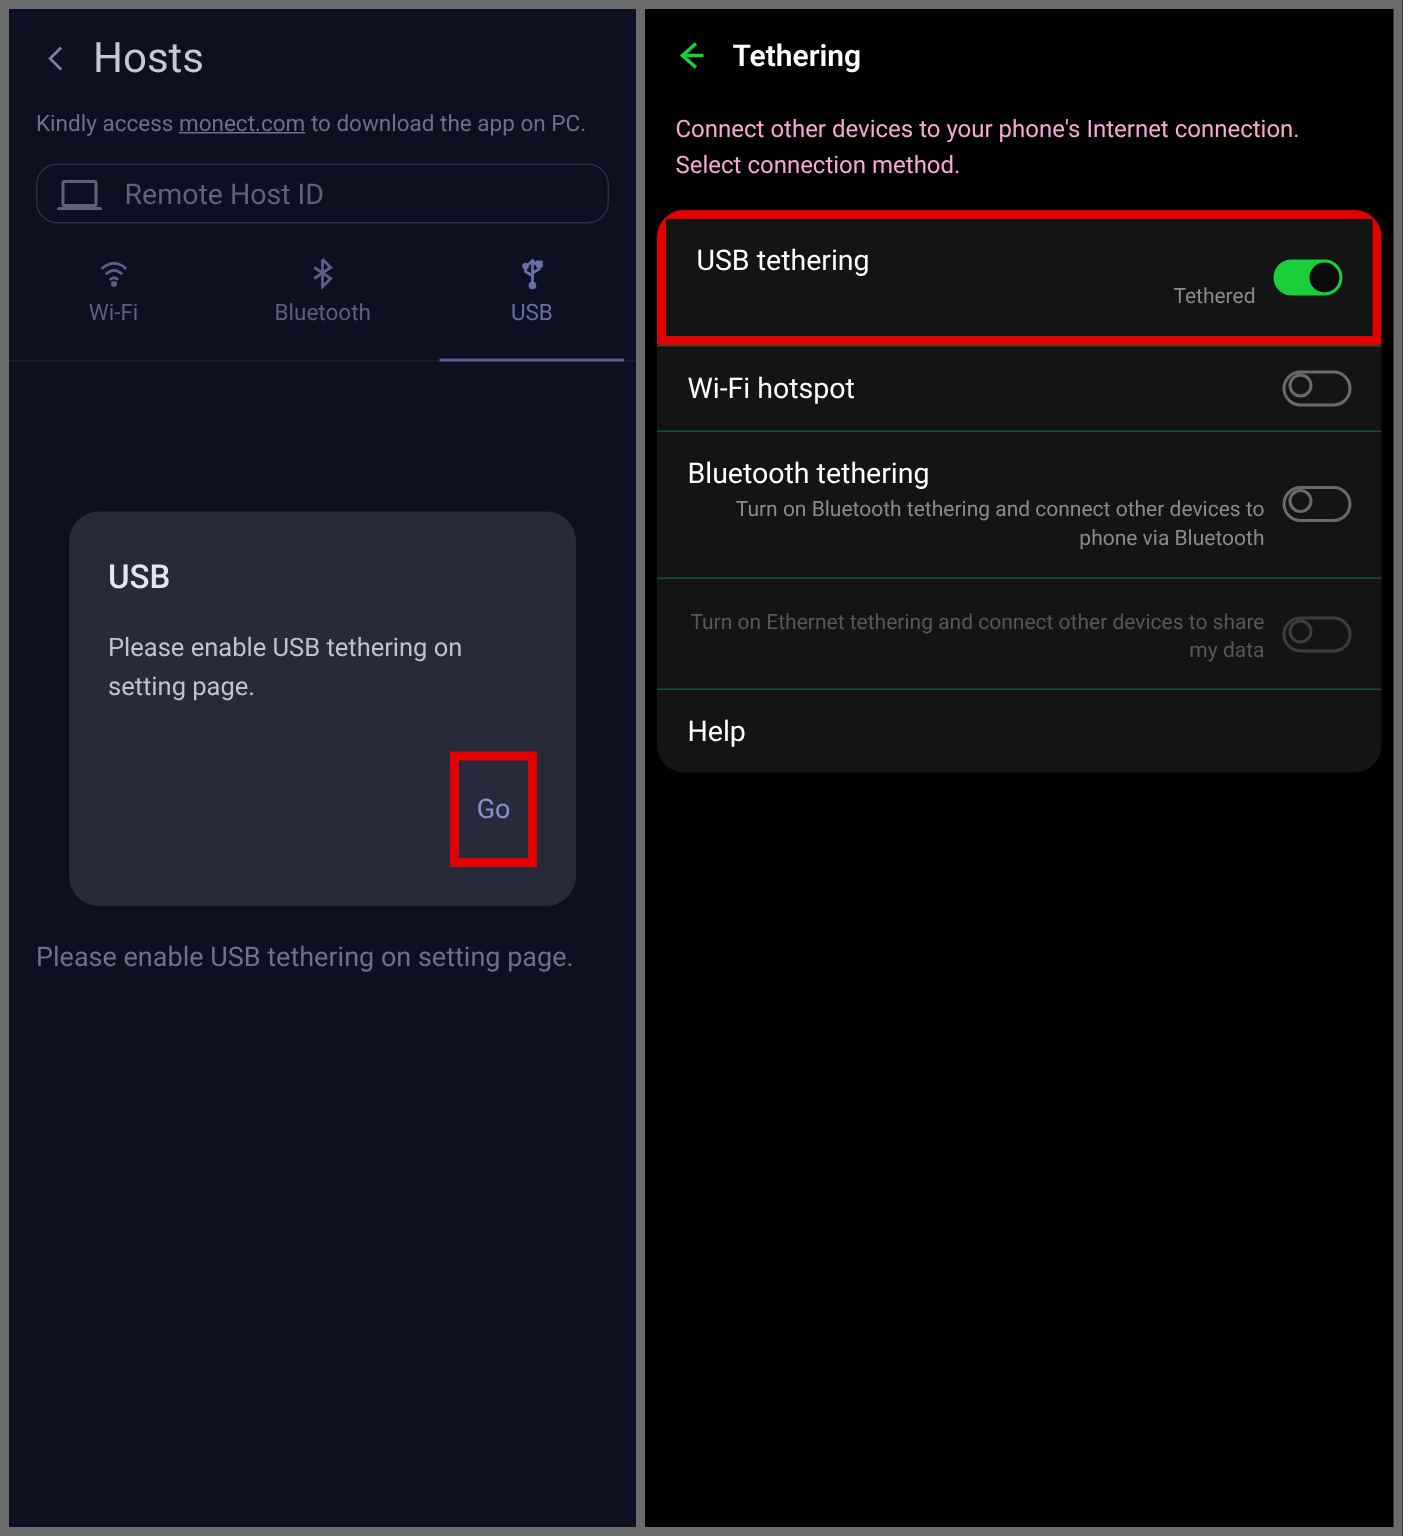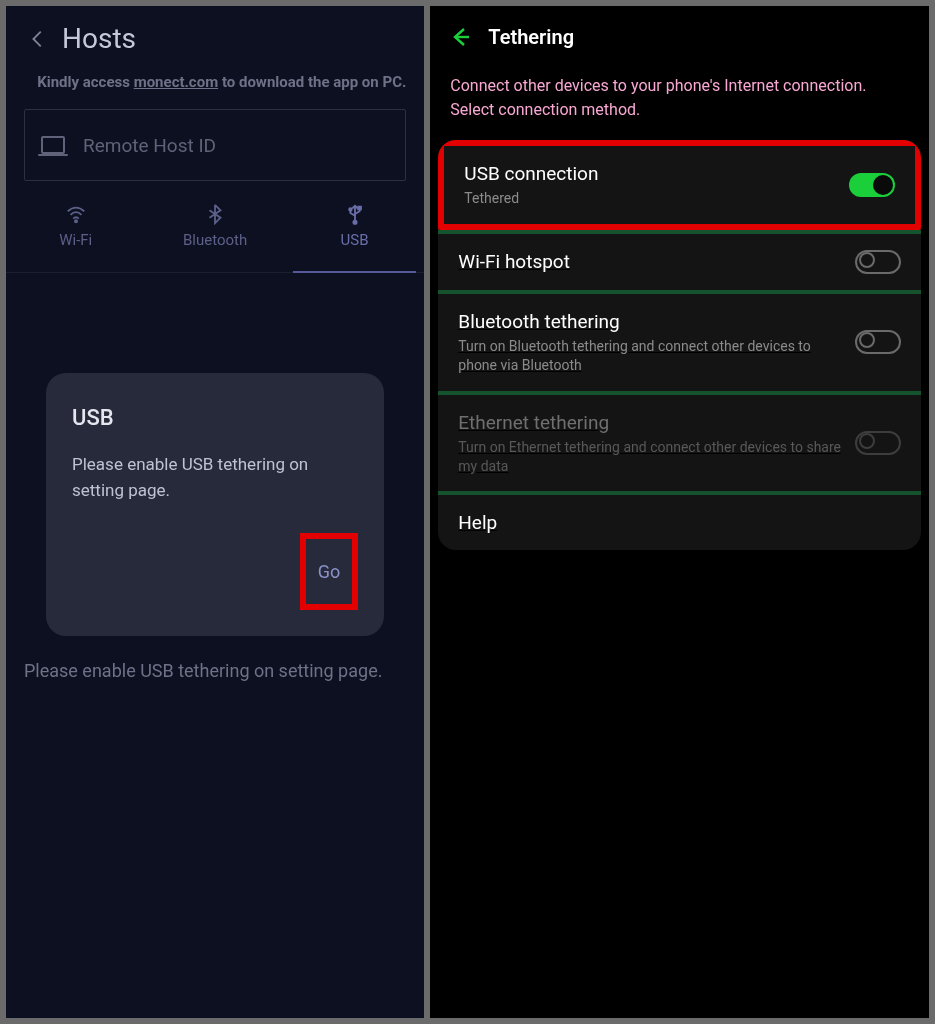--- a/index.html
+++ b/index.html
@@ -16,24 +16,24 @@
     margin: 6px 3px;
     background: #0a0a0a;
     position: relative;
   }
   .panel-left { width: 458px; margin-left: 6px; margin-right: 3px; background:#0d1020;}
   .panel-right { width: 546px; margin-left: 3px; margin-right: 6px; background:#000;}
   
   .l-header { display:flex; align-items:center; padding: 16px 1px 8px 18px; }
   .l-back { color:#7e8197; width:28px; height:28px; display:flex; align-items:center; justify-content:center; }
   .l-title { color:#c5c8d7; font-size:28px; font-weight:400; margin-left:10px; }
-  .l-subtext { color:#6e7187; font-size:15px; text-align:right; margin: 10px 18px 0; font-weight: bold; }
+  .l-subtext { color:#6e7187; font-size:15px; text-align:left; margin: 10px 18px 0; }
   .l-subtext .link { text-decoration: underline; }
   .l-input {
-    margin: 18px 18px 0 18px; height:72px; border:1px solid #2d3045; border-radius:2px;
+    margin: 18px 18px 0 18px; height:40px; border:1px solid #2d3045; border-radius:14px;
     display:flex; align-items:center; padding:0 16px; gap:18px;
   }
   .l-input .placeholder { color:#5f6278; font-size:19px; }
   .laptop-icon { width:24px; height:18px; border:2px solid #5f6278; border-radius:2px; position:relative; }
   .laptop-icon::after { content:""; position:absolute; left:-5px; right:-5px; bottom:-4px; height:2px; background:#5f6278; border-radius:1px;}
   .l-tabs { display:flex; height:70px; margin-top:22px; border-bottom:1px solid #1c1e30;}
   .l-tab { flex:1; display:flex; flex-direction:column; align-items:center; justify-content:flex-start; gap:6px; color:#5c5f87; font-size:15px; position:relative;}
   .l-tab.active { color:#6a6ea8; }
   .l-tab.active::after { content:""; position:absolute; bottom:-1px; left:8px; right:8px; height:2px; background:#565a9a;}
   .icon-svg { width:22px; height:22px; }
@@ -47,25 +47,25 @@
   .l-go-box { border:6px solid #e30000; padding:22px 12px; }
   .l-go { color:#8b92c9; font-size:18px; }
   .l-bottom { color:#6e7187; font-size:18px; margin:24px 18px 0 18px; }
   
   .r-header { display:flex; align-items:center; padding: 18px 18px 12px 18px; }
   .r-back { width:26px; height:26px; display:flex; align-items:center; justify-content:center; }
   .r-title { color:#fff; font-size:20px; font-weight:600; margin-left:14px;}
   .r-sub { color:#f9a8d4; font-size:16px; line-height:1.5; padding: 12px 20px 18px 20px;}
   .r-list { margin: 0 8px; background:#141414; border-radius:18px; overflow:hidden;}
   .r-item { padding: 16px 20px; display:flex; align-items:center; justify-content:space-between; position:relative;}
-  .r-item + .r-item { border-top:4px solid #14532d;text-decoration:underline; }
+  .r-item + .r-item { border-top:1px solid #14532d; }
   .r-item .txt { flex:1; }
   .r-item-title { color:#fff; font-size:19px; }
   .r-item-title.disabled { color:#6f6f6f; }
-  .r-item-sub { color:#8b8b8b; font-size:14px; margin-top:4px; line-height:1.35;}
+  .r-item-sub { color:#8b8b8b; font-size:14px; margin-top:4px; line-height:1.35;text-align:right;}
   .r-item-sub.disabled { color:#585858; }
   .r-box { border:6px solid #e30000; border-radius:2px;}
   .toggle { width:46px; height:24px; border-radius:12px; position:relative; flex-shrink:0; margin-left:12px;}
   .toggle .knob { position:absolute; top:2px; width:20px; height:20px; border-radius:50%;}
   .toggle-on { background:#1bcf3a; }
   .toggle-on .knob { right:2px; background:#0a0a0a; }
   .toggle-off { background:transparent; border:2px solid #6a6a6a;}
   .toggle-off .knob { left:2px; top:0px; width:16px; height:16px; background:transparent; border:2px solid #6a6a6a; border-radius:50%;}
   .toggle-off.disabled {border-color:#3d3d3d;}
   .toggle-off.disabled .knob {border-color:#3d3d3d;}
@@ -137,21 +137,21 @@
           <path d="M15 4 L6 12 L15 20"></path>
           <path d="M6 12 L20 12"></path>
         </svg>
     </div>
     <div class="r-title">Tethering</div>
   </div>
   <div class="r-sub">Connect other devices to your phone's Internet connection. Select connection method.</div>
   <div class="r-list">
     <div class="r-item r-box">
       <div class="txt">
-        <div class="r-item-title">USB connection</div>
+        <div class="r-item-title">USB tethering</div>
         <div class="r-item-sub">Tethered</div>
       </div>
       <div class="toggle toggle-on">
           <div class="knob"></div>
         </div>
     </div>
     <div class="r-item">
       <div class="txt">
         <div class="r-item-title">Wi-Fi hotspot</div>
       </div>
@@ -163,21 +163,20 @@
       <div class="txt">
         <div class="r-item-title">Bluetooth tethering</div>
         <div class="r-item-sub">Turn on Bluetooth tethering and connect other devices to phone via Bluetooth</div>
       </div>
       <div class="toggle toggle-off">
           <div class="knob"></div>
         </div>
     </div>
     <div class="r-item">
       <div class="txt">
-        <div class="r-item-title disabled">Ethernet tethering</div>
         <div class="r-item-sub disabled">Turn on Ethernet tethering and connect other devices to share my data</div>
       </div>
       <div class="toggle toggle-off disabled">
           <div class="knob"></div>
         </div>
     </div>
     <div class="r-item">
       <div class="txt">
         <div class="r-item-title">Help</div>
       </div>

